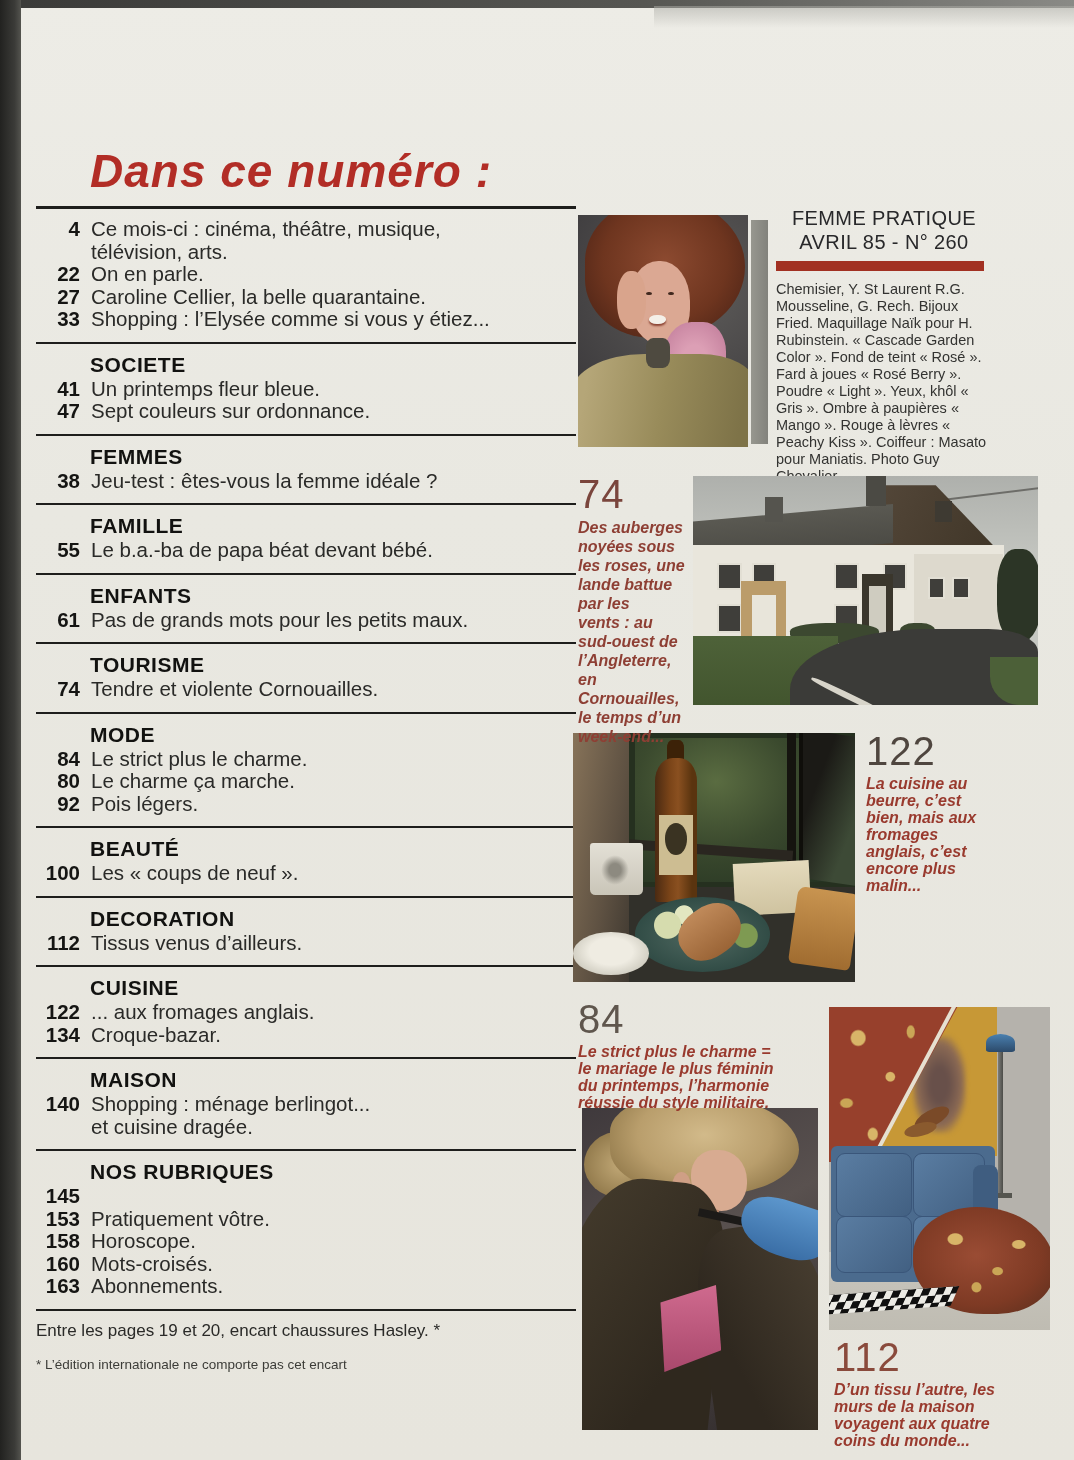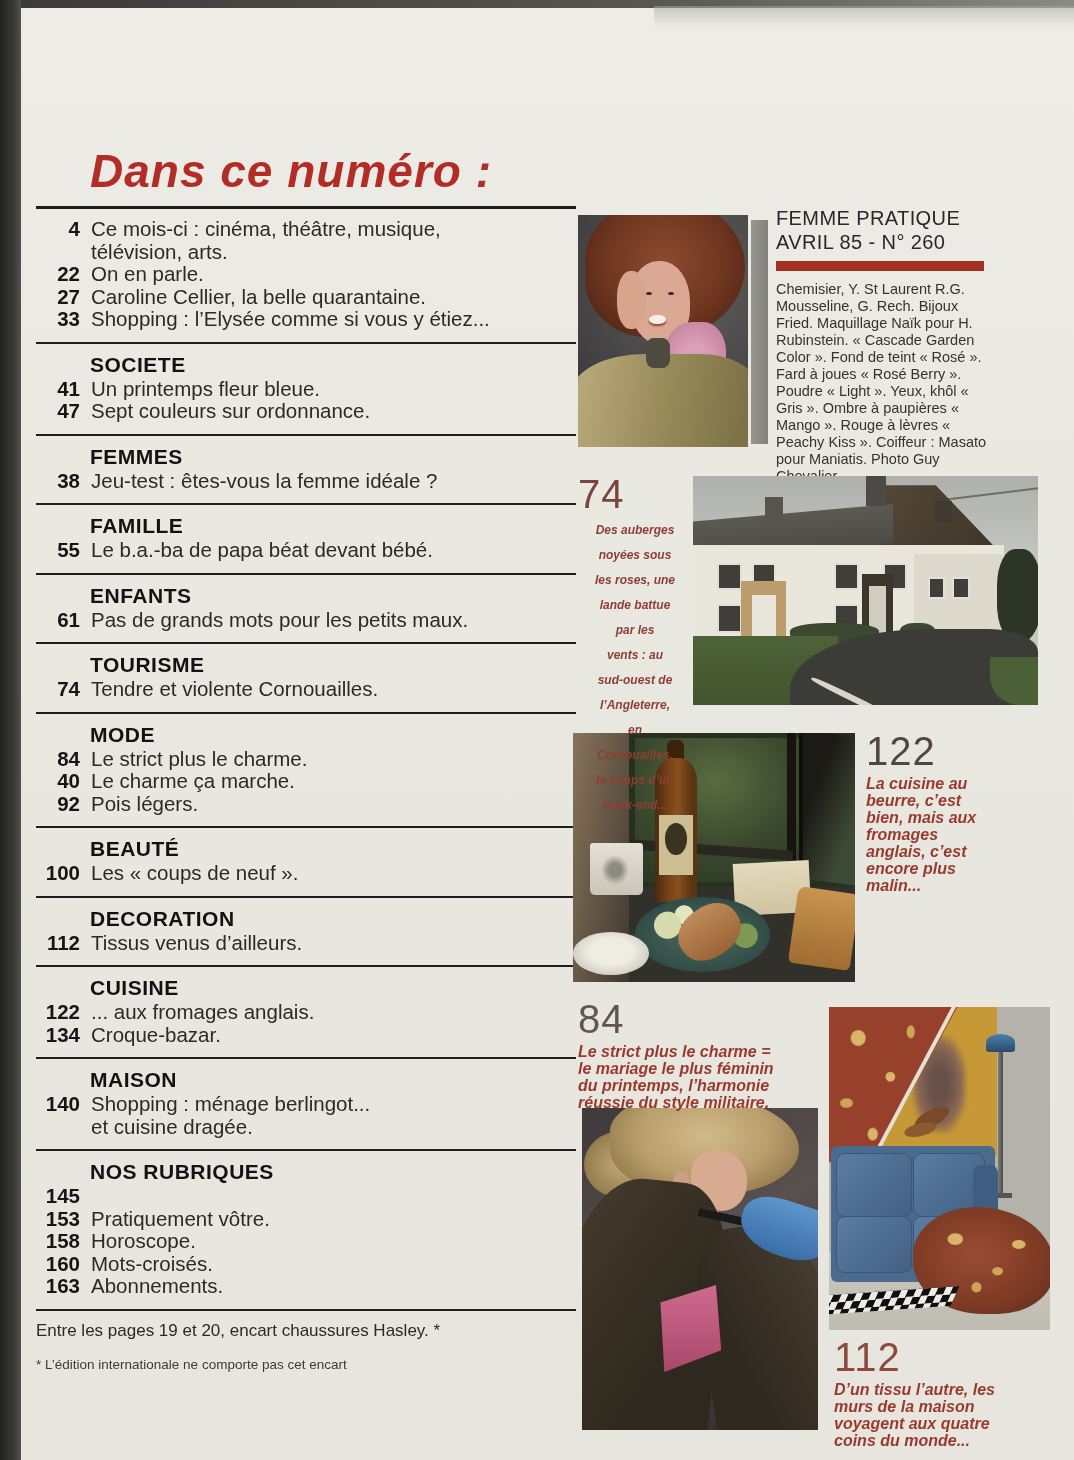--- a/index.html
+++ b/index.html
@@ -18,31 +18,31 @@
   .toc-section{border-bottom:2.6px solid #1e1e1c;padding:9px 0 11px;}
   .toc-heading{margin:0 0 2px 54px;font-size:21px;line-height:23px;font-weight:800;letter-spacing:.5px;color:#121210;}
   .toc-item{display:flex;font-size:20.5px;line-height:22.5px;color:#2a2a28;}
   .toc-num{flex:0 0 44px;width:44px;text-align:right;font-weight:700;color:#151513;}
   .toc-text{margin-left:11px;white-space:pre-line;}
   .toc-footer{padding:10px 0 0;font-size:17px;color:#2a2a28;}
   .toc-footnote{padding-top:16px;font-size:13.5px;color:#3c3c38;}
 
   
   .masthead{position:absolute;left:776px;top:206px;width:216px;}
-  .mast-title{font-size:20px;line-height:24px;letter-spacing:.4px;color:#28282a;}
+  .mast-title{font-size:20px;line-height:24px;letter-spacing:.4px;color:#28282a;text-align:center;}
   .red-bar{width:208px;height:10px;background:#a23122;margin:7px 0 10px;}
   .credits{font-size:14.5px;line-height:17px;color:#333331;}
 
   
   .feature{position:absolute;}
   .feature .num{font-size:40px;line-height:40px;font-weight:400;letter-spacing:1px;margin-bottom:4px;}
   .feature .cap{font-size:16px;line-height:17px;font-weight:700;font-style:italic;color:#993a2e;white-space:pre-line;}
   .feature-74{left:578px;top:474px;width:114px;}
   .feature-74 .num{color:#7a453c;}
-  .feature-74 .cap{font-size:12px;line-height:25px;color:#8e3f34;text-align:center;}
+  .feature-74 .cap{font-size:16px;line-height:19px;color:#8e3f34;}
   .feature-122{left:866px;top:731px;width:136px;}
   .feature-122 .num{color:#4f463f;}
   .feature-84{left:578px;top:999px;width:250px;}
   .feature-84 .num{color:#5f564d;}
   .feature-112{left:834px;top:1337px;width:218px;}
   .feature-112 .num{color:#8a4a3c;}
 
   
   .photo{position:absolute;overflow:hidden;}
   .photo div{position:absolute;}
@@ -198,21 +198,21 @@
             <span class="toc-text">Tendre et violente Cornouailles.</span>
           </div>
         </section>
         <section class="toc-section">
           <h2 class="toc-heading">MODE</h2>
           <div class="toc-item">
             <span class="toc-num">84</span>
             <span class="toc-text">Le strict plus le charme.</span>
           </div>
           <div class="toc-item">
-            <span class="toc-num">40</span>
+            <span class="toc-num">80</span>
             <span class="toc-text">Le charme ça marche.</span>
           </div>
           <div class="toc-item">
             <span class="toc-num">92</span>
             <span class="toc-text">Pois légers.</span>
           </div>
         </section>
         <section class="toc-section">
           <h2 class="toc-heading">BEAUTÉ</h2>
           <div class="toc-item">

